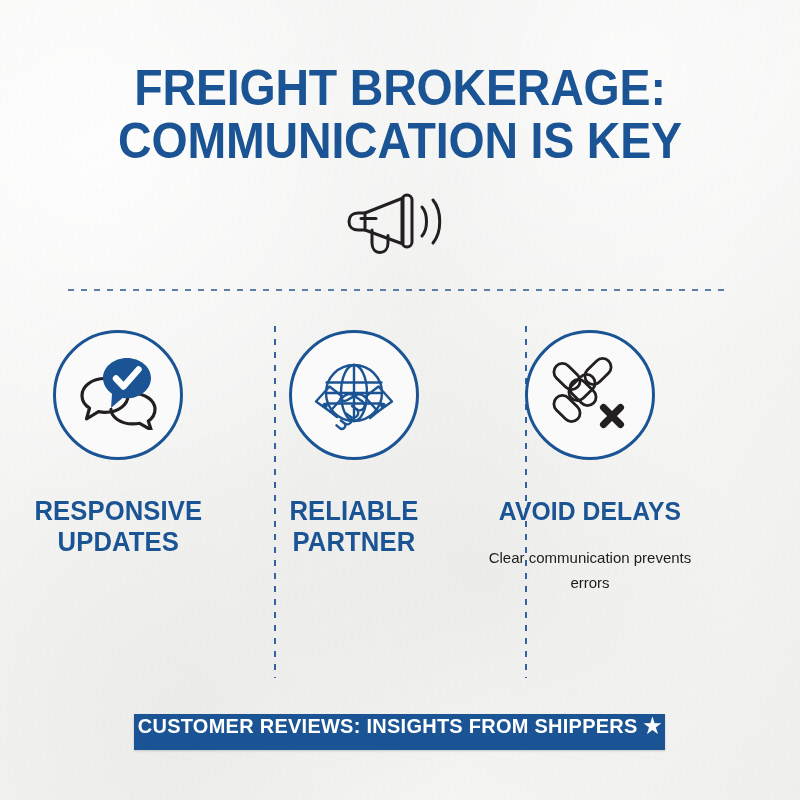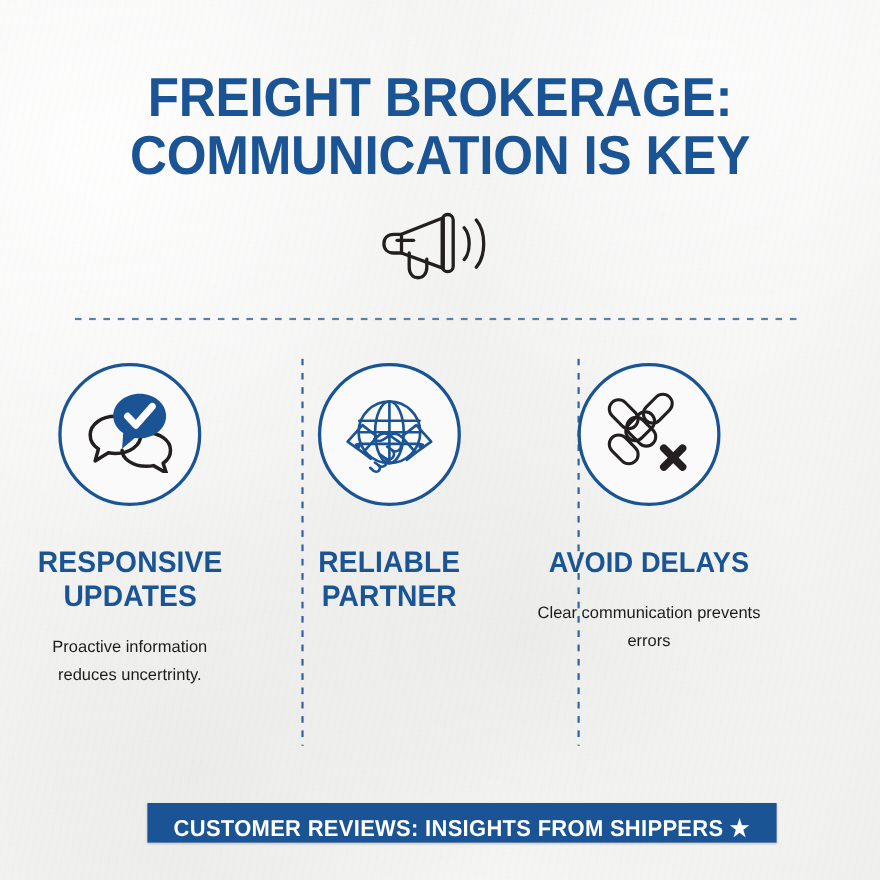--- a/index.html
+++ b/index.html
@@ -148,26 +148,26 @@
     line-height: 25px;
     text-align: center;
     max-width: 215px;
   }
   .col-body.narrow { max-width: 180px; }
 
   
   .footer-banner {
     position: absolute;
     left: 134px;
-    top: 730px;
-    width: 572px;
+    top: 714px;
+    width: 531px;
     height: 36px;
     background: #1b5494;
     display: flex;
-    align-items: flex-end;
+    align-items: flex-start;
     justify-content: center;
     box-shadow: 0 1px 2px rgba(0,0,0,0.18);
     z-index: 3;
   }
   .footer-text {
     color: #ffffff;
     font-family: "Liberation Sans Narrow", "Liberation Sans", sans-serif;
     font-weight: 700;
     font-size: 21px;
     letter-spacing: 0.3px;
@@ -226,21 +226,20 @@
             <path d="M52 2 C38.8 2 28 11 28 22.1 C28 28.4 31.5 34 37 37.7 L36 52 L47.5 42.1 C49 42.3 50.5 42.4 52 42.4 C65.2 42.4 76 33.3 76 22.1 C76 11 65.2 2 52 2 Z" fill="#1b5494"></path>
 
             <path d="M41 22.5 L48.5 30.5 L63.5 13.5" fill="none" stroke="#ffffff" stroke-width="6.4" stroke-linecap="round" stroke-linejoin="round"></path>
           </svg>
         </span>
       </div>
       <div class="col-heading">
         <span>RESPONSIVE</span><br>
         <span>UPDATES</span>
       </div>
-      <div class="col-body narrow">Proactive information reduces uncertrinty.</div>
     </div>
 
     <div class="col">
       <div class="icon-circle">
         <span>
           <svg width="84" height="80" viewBox="0 0 84 80" xmlns="http://www.w3.org/2000/svg">
             <g fill="none" stroke="#1b5494" stroke-width="2.4" stroke-linecap="round" stroke-linejoin="round">
 
               <circle cx="42" cy="40" r="28"></circle>
               <ellipse cx="42" cy="40" rx="13" ry="28"></ellipse>

